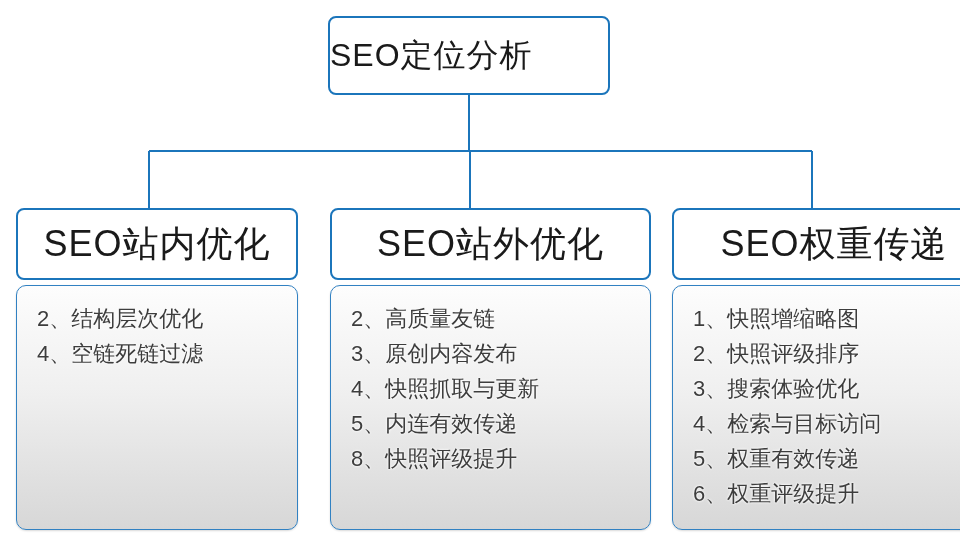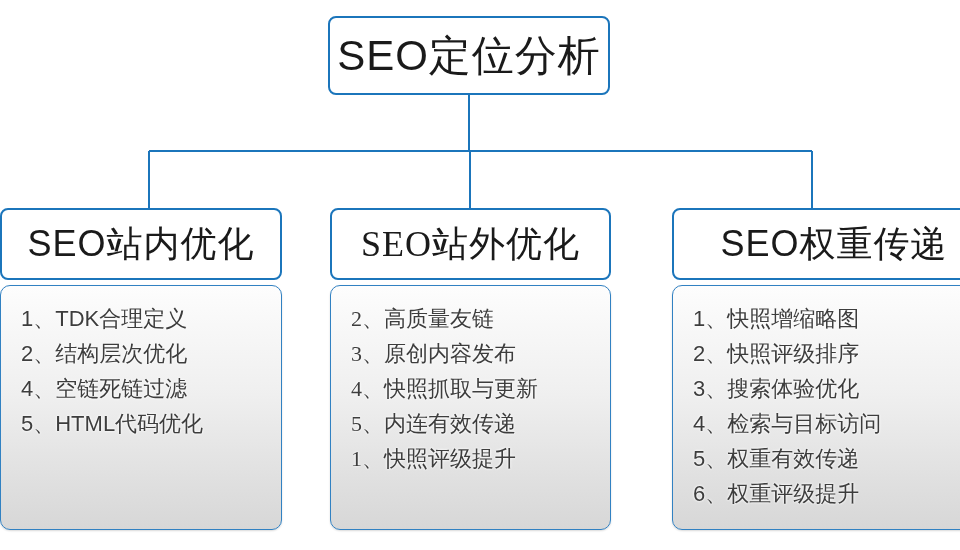--- a/index.html
+++ b/index.html
@@ -24,33 +24,32 @@
   .root-box {
     position: absolute;
     left: 328px; top: 16px;
     width: 282px; height: 79px;
     box-sizing: border-box;
     border: 2px solid #1b75bb;
     border-radius: 8px;
     background: #ffffff;
     display: flex;
     align-items: center;
-    justify-content: center;
-    font-size: 42px;
+    font-size: 32px;
     color: #1a1a1a;
     letter-spacing: 1px;
     white-space: nowrap;
   }
   .column {
     position: absolute;
     top: 208px;
     width: 282px;
   }
-  .col-0 { left: 0; }
-  .col-1 { left: 330px; width: 281px; font-family: Liberation Serif, serif; }
+  .col-0 { left: 16px; }
+  .col-1 { left: 330px; width: 321px; }
   .col-2 { left: 672px; width: 324px; }
   .branch-box {
     box-sizing: border-box;
     height: 72px;
     border: 2px solid #1b75bb;
     border-radius: 8px;
     background: #ffffff;
     display: flex;
     align-items: center;
     justify-content: center;
@@ -88,37 +87,35 @@
 
   <div class="root-box">
     <span>SEO定位分析</span>
   </div>
 
   <div class="column col-0">
     <div class="branch-box">
       <span>SEO站内优化</span>
     </div>
     <div class="panel">
-      <div class="item">1、TDK合理定义</div>
       <div class="item">2、结构层次优化</div>
       <div class="item">4、空链死链过滤</div>
-      <div class="item">5、HTML代码优化</div>
     </div>
   </div>
 
   <div class="column col-1">
     <div class="branch-box">
       <span>SEO站外优化</span>
     </div>
     <div class="panel">
       <div class="item">2、高质量友链</div>
       <div class="item">3、原创内容发布</div>
       <div class="item">4、快照抓取与更新</div>
       <div class="item">5、内连有效传递</div>
-      <div class="item">1、快照评级提升</div>
+      <div class="item">8、快照评级提升</div>
     </div>
   </div>
 
   <div class="column col-2">
     <div class="branch-box">
       <span>SEO权重传递</span>
     </div>
     <div class="panel">
       <div class="item">1、快照增缩略图</div>
       <div class="item">2、快照评级排序</div>

